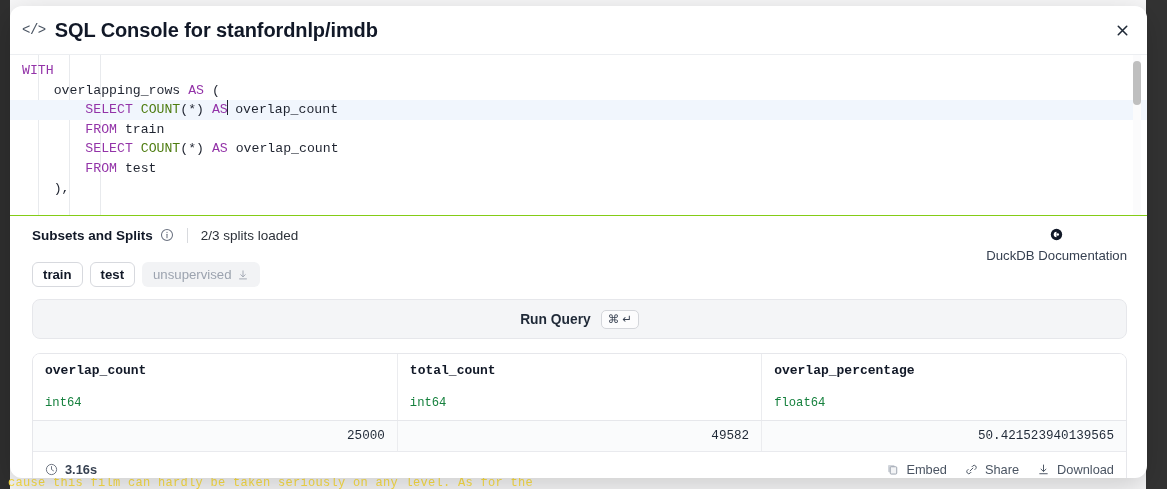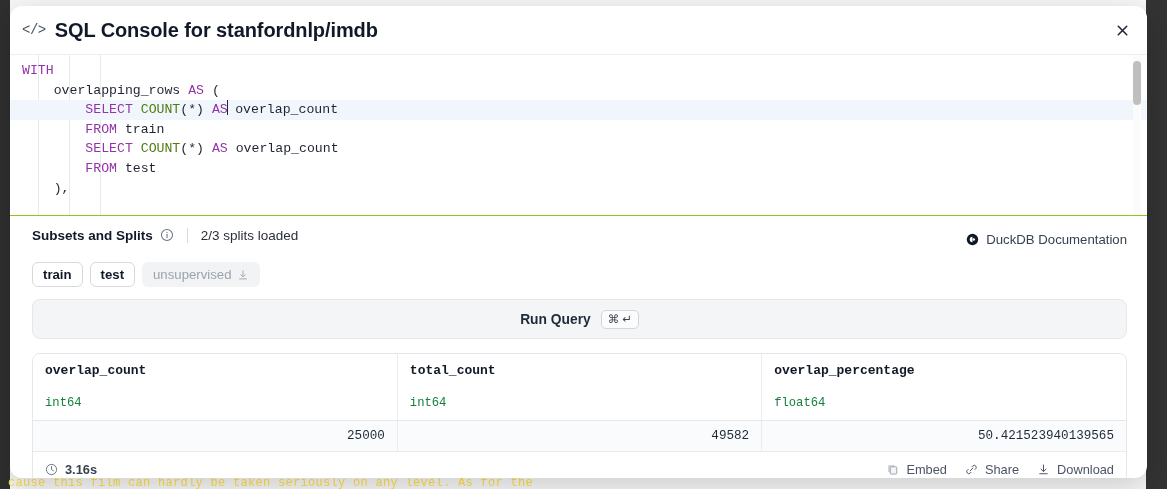--- a/index.html
+++ b/index.html
@@ -124,21 +124,21 @@
   .info-icon {
     margin-left: 7px; width: 14px; height: 14px;
     display: inline-flex; align-items: center; justify-content: center;
     color: #6b7280; cursor: pointer;
   }
   .vdiv { width:1px; height:15px; background:#d8dade; margin: 0 13px; }
   .splits-count { font-size: 13.5px; color: #2b3038; }
   .docs-link {
     margin-left: auto;
     display: flex; align-items: center; gap: 7px;
-    font-size: 13.2px; color: #374151; cursor: pointer;
+    font-size: 13.2px; color: #374151; cursor: pointer; flex-direction: column;
   }
   .duck-icon { display:flex; align-items:center; }
 
   .chips { display: flex; align-items: center; gap: 7px; margin-top: 12px; }
   .chip {
     height: 25px; padding: 0 10px;
     display: flex; align-items: center; gap: 6px;
     border-radius: 6px;
     font-size: 13.2px; font-weight: 700;
     color: #111827;

